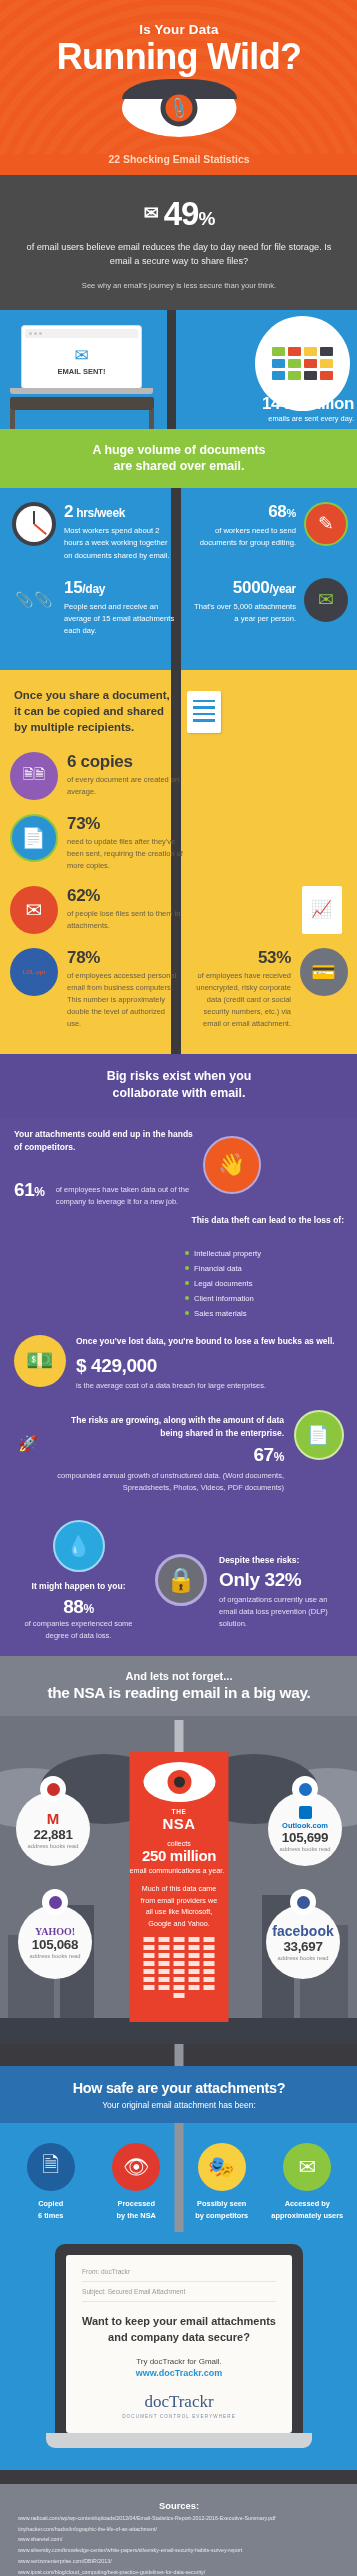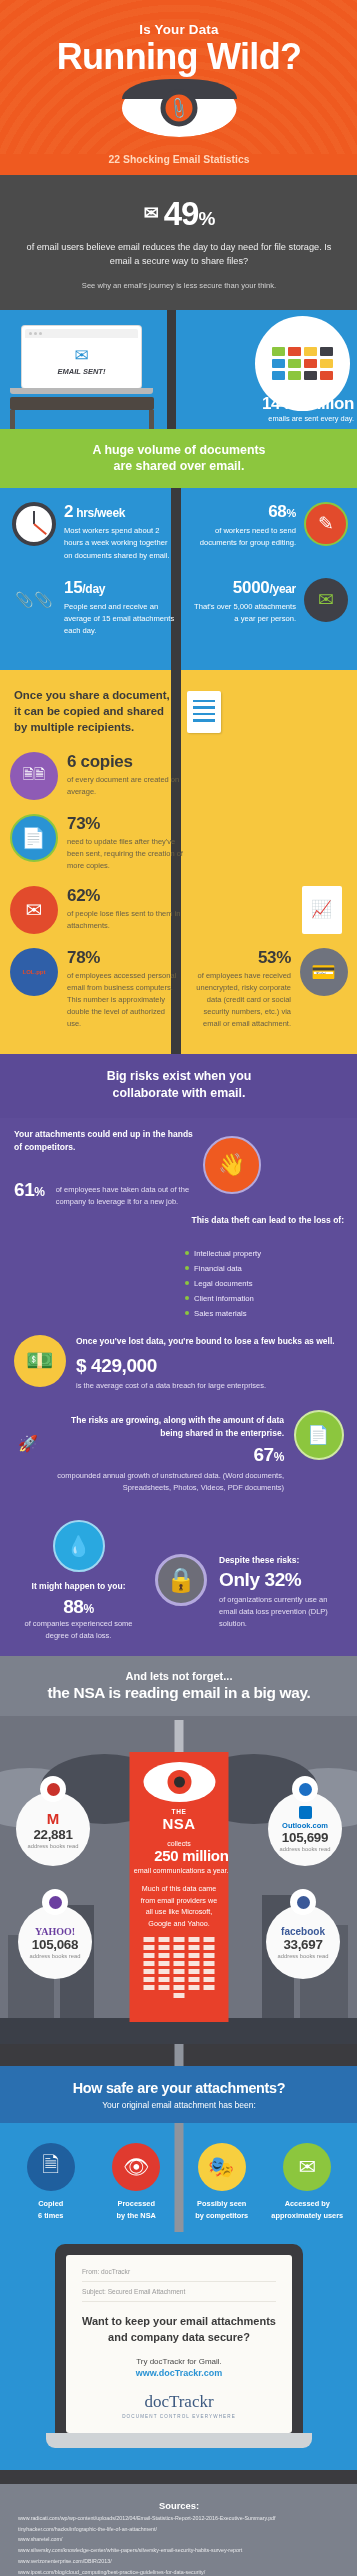--- a/index.html
+++ b/index.html
@@ -57,21 +57,21 @@
 
   
   .blue1{ background:#2a93d4; position:relative; height:119px; overflow:hidden; }
   .laptop{ position:absolute; left:22px; top:16px; width:119px; }
   .laptop .screen{ background:#fff; border-radius:3px; height:62px; border:3px solid #fff;
       box-shadow:0 0 0 1px #d9d9d9; display:flex; flex-direction:column; }
   .laptop .bar{ height:9px; background:#f1f1f1; display:flex; align-items:center; gap:2px; padding-left:4px; border-radius:2px 2px 0 0;}
   .laptop .dot{ width:3px; height:3px; border-radius:50%; background:#c7c7c7; }
   .laptop .body{ flex:1; display:flex; flex-direction:column; align-items:center; justify-content:center; gap:3px; }
   .laptop .env2{ color:#2a93d4; font-size:17px; line-height:1; }
-  .laptop .sent{ color:#3f4047; font-size:7.5px; font-weight:bold;font-style:italic; }
+  .laptop .sent{ color:#3f4047; font-size:7.5px; font-weight:bold; }
   .laptop .base{ height:6px; background:#b8b8b8; border-radius:0 0 3px 3px; margin:0 -12px; }
   .desk{ position:absolute; left:10px; top:87px; width:144px; height:34px; }
   .desk .top{ height:13px; background:#4e4741; border-radius:2px; }
   .desk .legs{ display:flex; justify-content:space-between; }
   .desk .leg{ width:5px; height:20px; background:#5a524b; }
   .bubble{ position:absolute; right:-22px; top:6px; width:139px; height:99px; }
   .bubble .circ{ position:absolute; right:30px; top:0; width:95px; height:95px; border-radius:50%; background:#fff;
       display:flex; flex-wrap:wrap; align-content:center; justify-content:center; gap:3px; padding:12px; }
   .bubble .m{ width:13px; height:9px; border-radius:1px; }
   .b144{ position:absolute; right:4px; bottom:6px; text-align:right; }
@@ -137,22 +137,22 @@
   .bldg{ position:absolute; bottom:0; background:#5a5e68; }
   .cloud{ position:absolute; background:#878c97; border-radius:50%; }
   .tower{ position:absolute; left:50%; transform:translateX(-50%); top:36px; width:99px; background:#e8402a; bottom:22px; }
   .tower .eye2{ margin:10px auto 0; width:72px; height:40px; position:relative; }
   .tower .eye2 .w{ position:absolute; inset:0; background:#fff; border-radius:50%; }
   .tower .eye2 .p{ position:absolute; left:50%; top:50%; transform:translate(-50%,-50%); width:24px; height:24px; border-radius:50%; background:#e8402a; }
   .tower .eye2 .p2{ position:absolute; left:50%; top:50%; transform:translate(-50%,-50%); width:11px; height:11px; border-radius:50%; background:#2d2d2d; }
   .tower .lbl1{ font-size:6.5px; font-weight:bold; text-align:center; letter-spacing:0.6px; margin-top:-26px; }
   .tower .lbl2{ font-size:15px; font-weight:bold; text-align:center; letter-spacing:0.5px; }
   .tower .c1{ font-size:7px; text-align:center; margin-top:8px; }
-  .tower .c2{ font-size:15px; font-weight:bold; text-align:right; letter-spacing:-0.3px; }
-  .tower .c3{ font-size:7.2px; text-align:right; margin-top:2px; }
+  .tower .c2{ font-size:15px; font-weight:bold; text-align:center; letter-spacing:-0.3px; }
+  .tower .c3{ font-size:7.2px; text-align:left; margin-top:2px; }
   .tower .c4{ font-size:7.2px; text-align:center; margin-top:8px; line-height:1.6; padding:0 8px; }
   .win{ display:flex; flex-wrap:wrap; gap:3px 4px; padding:8px 11px 0; justify-content:center; }
   .win i{ width:11px; height:5px; background:#fae3dc; display:block; }
   .antenna{ position:absolute; left:50%; transform:translateX(-50%); top:4px; width:9px; height:34px; background:#b9bcc3; }
   .blob{ position:absolute; width:74px; height:74px; border-radius:50%; background:#fafafa; color:#3b3b3b;
      display:flex; flex-direction:column; align-items:center; justify-content:center; text-align:center; }
   .blob .n{ font-size:13.4px; font-weight:bold; color:#3b3b3b; letter-spacing:-0.3px; }
   .blob .c{ font-size:5.8px; color:#8a8a8a; margin-top:1px; }
   .blob .brand{ font-size:9px; font-weight:bold; }
   .eyeball{ position:absolute; top:-16px; left:50%; transform:translateX(-50%); width:26px; height:26px;
@@ -533,21 +533,21 @@
         </div>
       <div class="brand" style="color:#6b3fa0;font-family:'Liberation Serif',serif;font-size:10px">YAHOO!</div>
       <div class="n">105,068</div>
       <div class="c">address books read</div>
     </div>
 
     <div class="blob" style="right:18px;top:189px">
       <div class="eyeball">
           <i style="background:#3b5998"></i>
         </div>
-      <div class="brand" style="color:#3b5998;font-size:10px">facebook</div>
+      <div class="brand" style="color:#3b5998;font-size:14px">facebook</div>
       <div class="n">33,697</div>
       <div class="c">address books read</div>
     </div>
   </div>
 
   <div style="height:22px;background:#3b3b3f;position:relative">
     <div style="position:absolute;left:50%;transform:translateX(-50%);top:0;width:9px;height:22px;background:#8f949d"></div>
   </div>
 
   <div class="atHead">

